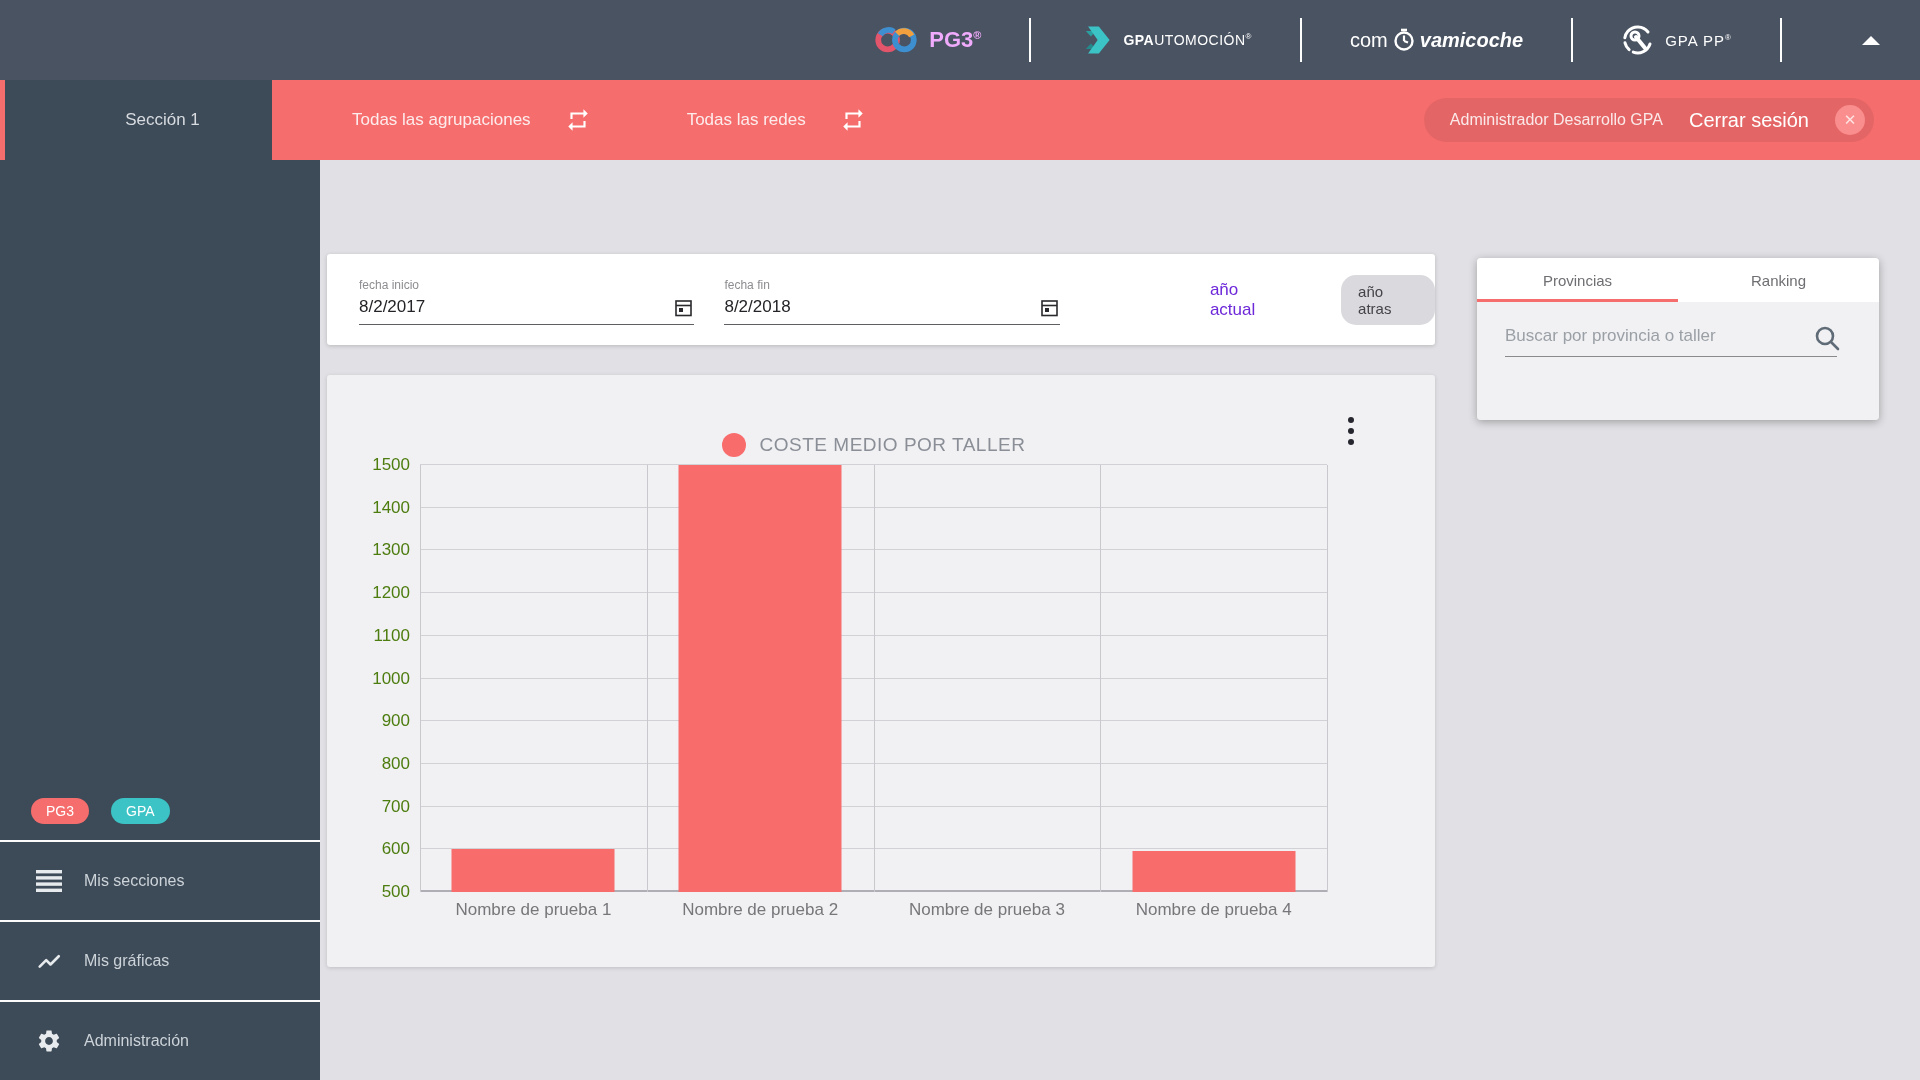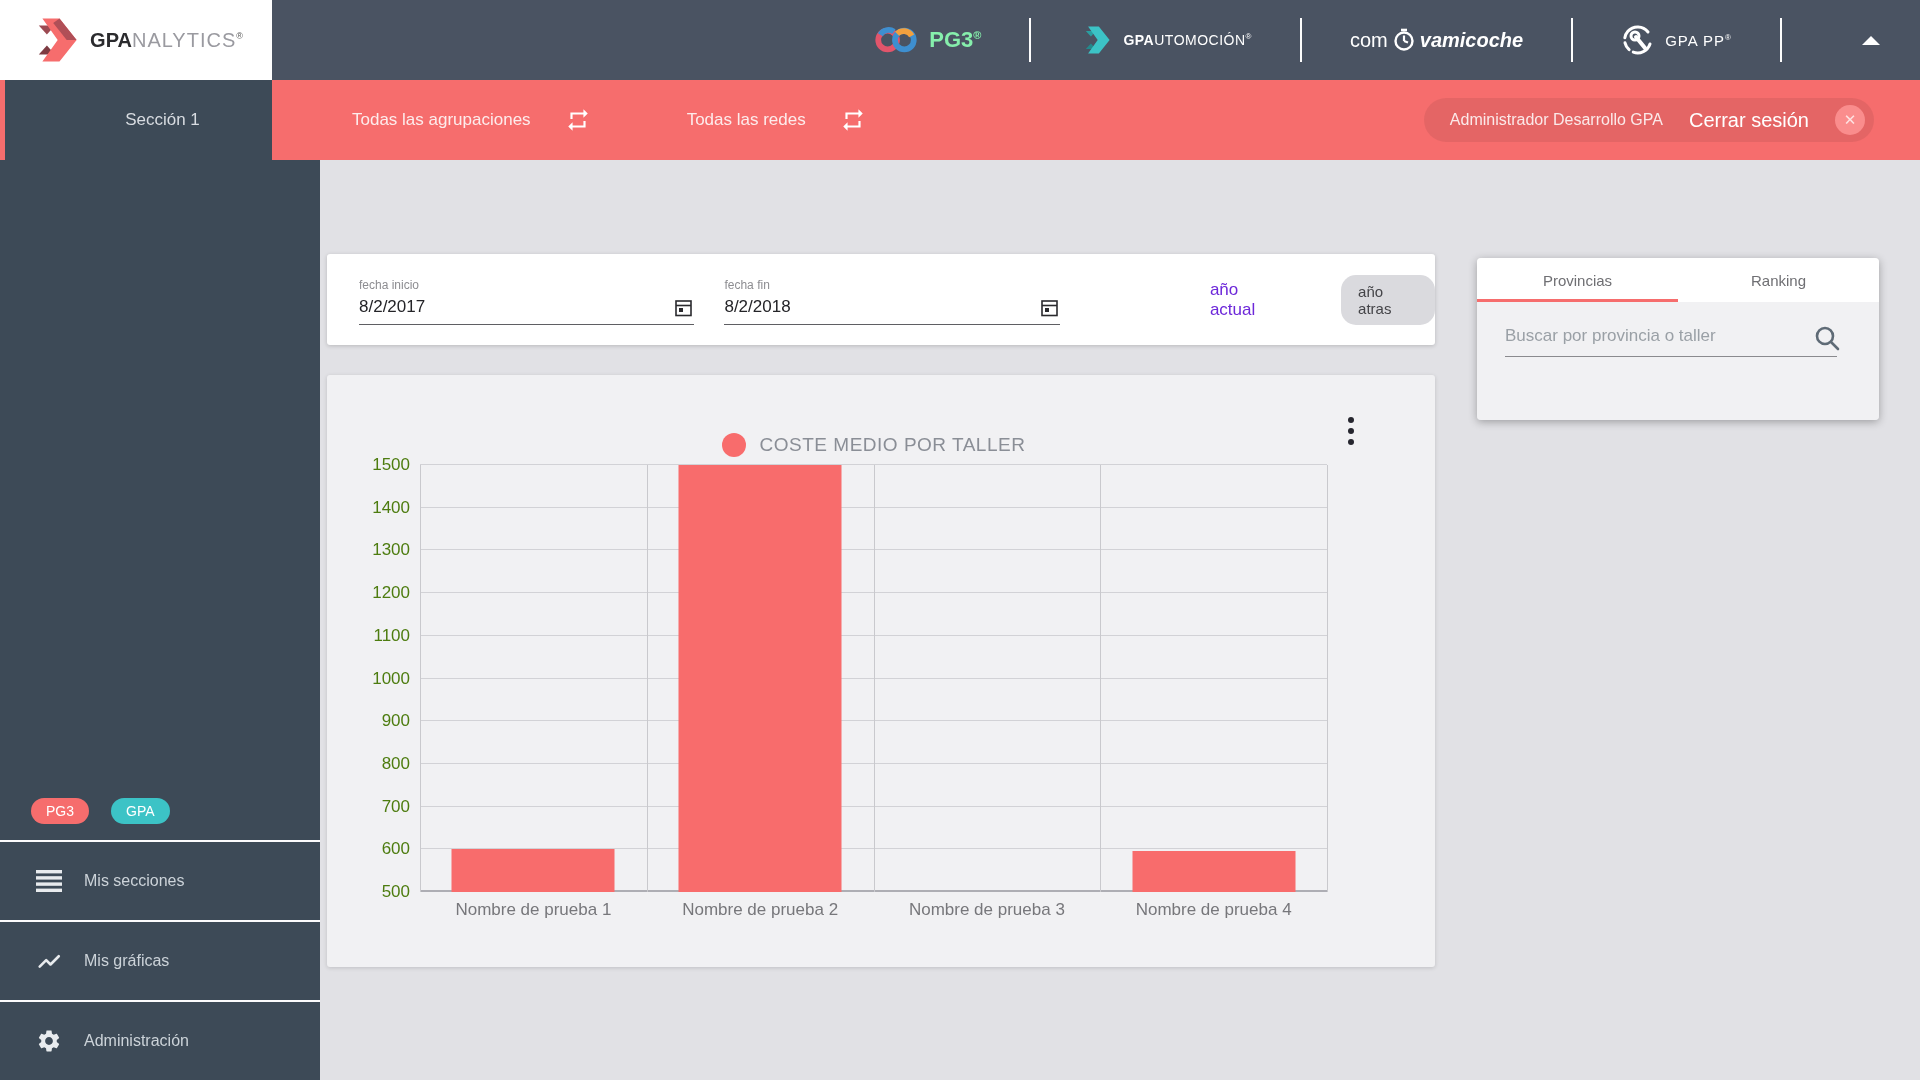--- a/index.html
+++ b/index.html
@@ -8,21 +8,21 @@
 
   
   .header { position:absolute; top:0; left:0; width:1920px; height:80px; background:#4a5362; display:flex; }
   .logo-box { width:272px; height:80px; background:#ffffff; display:flex; align-items:center; justify-content:center; gap:8px; }
   .brand-text { font-size:20px; letter-spacing:1px; color:#9a9aa0; white-space:nowrap; }
   .brand-text b { color:#2b2b2e; font-weight:bold; letter-spacing:0; }
   .brand-text sup { font-size:9px; color:#555; }
   .header-right { flex:1; display:flex; align-items:center; justify-content:flex-end; padding-right:40px; gap:0; }
   .hlogo { display:flex; align-items:center; gap:10px; color:#fff; }
   .hdivider { width:2px; height:44px; background:#fdfdfd; margin:0 48px; }
-  .pg3-text { font-size:22px; font-weight:bold; color:#86efac; }
+  .pg3-text { font-size:22px; font-weight:bold; color:#f0abfc; }
   .pg3-text sup { font-size:11px; }
   .gpauto-text { font-size:14px; color:#fff; letter-spacing:.5px; }
   .gpauto-text b { font-weight:bold; }
   .gpauto-text sup { font-size:8px; }
   .cvc-text { font-size:20px; color:#fff; display:flex; align-items:center; gap:4px; }
   .cvc-text .it { font-style:italic; font-weight:bold; }
   .gpaapp-text { font-size:15px; color:#fff; letter-spacing:1px; }
   .gpaapp-text sup { font-size:8px; }
   .caret-up { width:0; height:0; border-left:9px solid transparent; border-right:9px solid transparent; border-bottom:9px solid #fff; margin-left:32px; cursor:pointer; }
 
@@ -85,29 +85,20 @@
   .search-input { width:100%; border:none; outline:none; background:transparent; font-size:17px; color:#3a3a3e; font-family:"Liberation Sans", sans-serif; padding-right:36px; }
   .search-input::placeholder { color:#9aa0a6; }
   .search-icon { position:absolute; right:-4px; top:-2px; width:28px; height:28px; cursor:pointer; }
 </style>
 </head>
 <body>
 
 <div class="app">
 
   <div class="header">
-    <div class="logo-box">
-      <svg width="54" height="54" viewBox="0 0 60 60">
-        <polygon points="12,14 30,14 21,24" fill="#9c4a52"></polygon>
-        <polygon points="12,46 30,46 21,36" fill="#7d3b42"></polygon>
-        <polygon points="16,6 35,6 54,30 35,54 16,54 33,30" fill="#f66d6d"></polygon>
-        <polygon points="35,6 54,30 43,30 28,11" fill="#b04f57"></polygon>
-      </svg>
-      <span class="brand-text"><b>GPA</b><span>NALYTICS</span><sup>®</sup></span>
-    </div>
     <div class="header-right">
       <div class="hlogo">
         <svg width="46" height="32" viewBox="0 0 44 30">
           <circle cx="14" cy="15" r="9" fill="none" stroke="#e2556b" stroke-width="5.5"></circle>
           <circle cx="30" cy="15" r="9" fill="none" stroke="#3e8fd0" stroke-width="5.5"></circle>
           <path d="M23 9 A9 9 0 0 1 37 11" fill="none" stroke="#f2a03e" stroke-width="5.5"></path>
           <path d="M7 10 A9 9 0 0 1 20 7" fill="none" stroke="#3e8fd0" stroke-width="5.5"></path>
         </svg>
         <span class="pg3-text"><span>PG3</span><sup>®</sup></span>
       </div>

